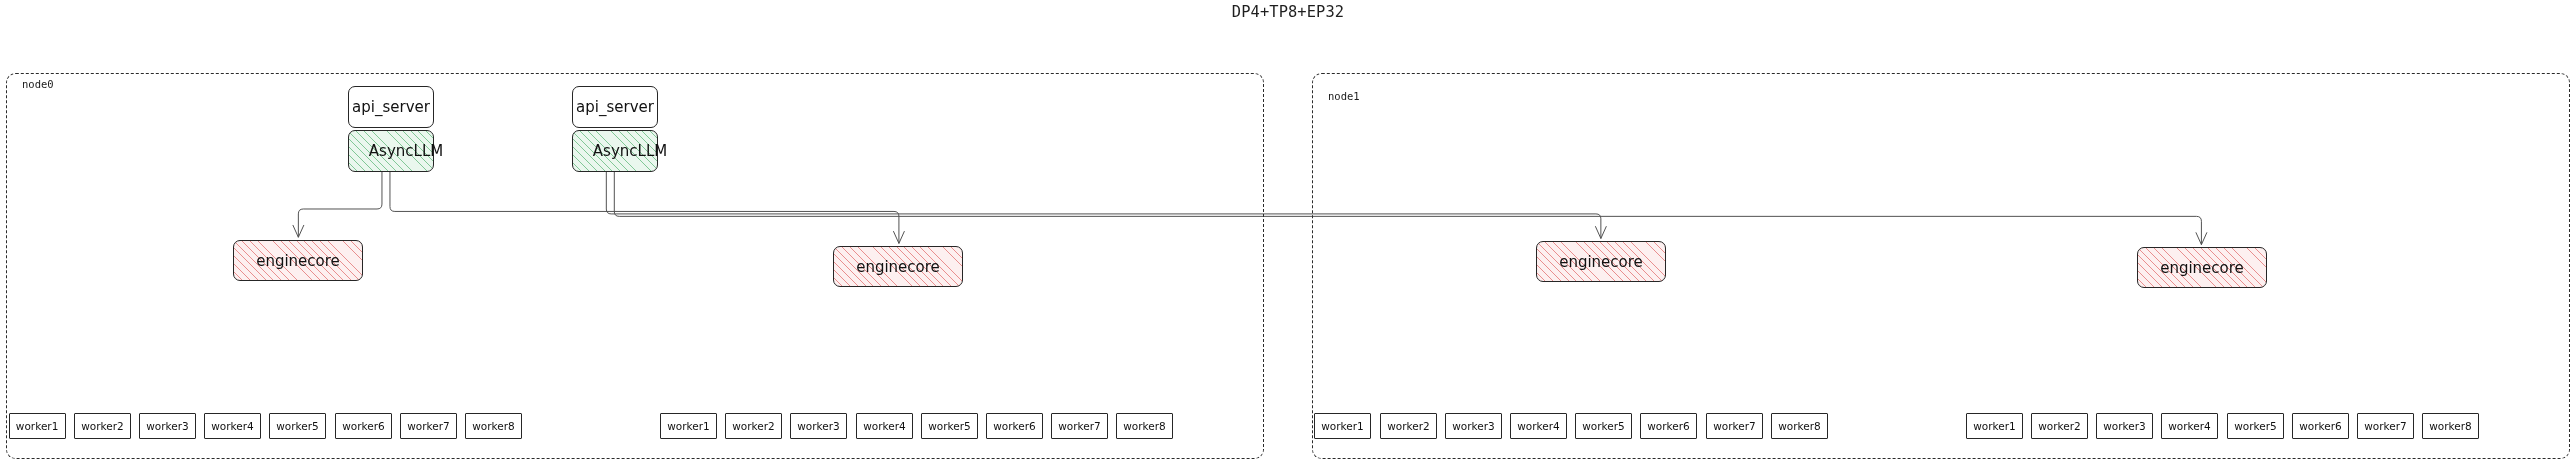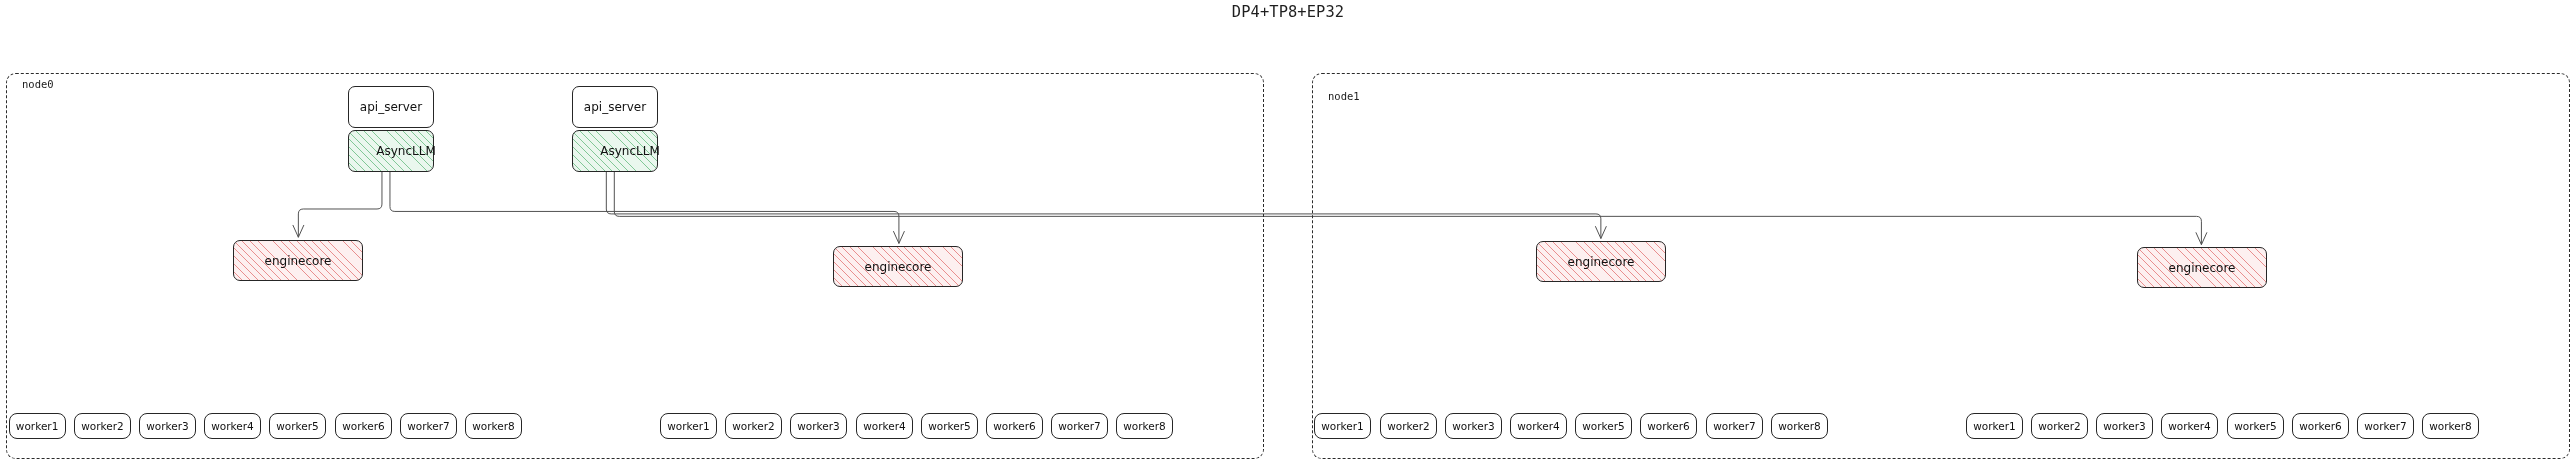--- a/index.html
+++ b/index.html
@@ -27,21 +27,21 @@
     font-family:"DejaVu Sans Mono","Liberation Mono",monospace;
     white-space:nowrap;
   }
   .box{
     position:absolute;
     box-sizing:border-box;
     border:1.4px solid #262626;
     border-radius:7px;
     background:#ffffff;
     display:flex;align-items:center;justify-content:center;
-    font-size:12px;
+    font-size:15px;
     color:#111111;
     white-space:nowrap;
     font-family:"DejaVu Sans","Liberation Sans",sans-serif;
   }
   .box.api-server{background:#ffffff;}
   .box.asyncllm{
     background-color:#eaf7ee;
     background-image:repeating-linear-gradient(
       45deg,
       rgba(43,160,78,0.55) 0px,
@@ -57,21 +57,21 @@
       45deg,
       rgba(226,110,110,0.75) 0px,
       rgba(226,110,110,0.75) 0.7px,
       rgba(255,255,255,0) 0.7px,
       rgba(255,255,255,0) 5.5px
     );
   }
   .box.worker{
     font-size:10.5px;
     border-width:1.2px;
-    border-radius:8px;
+    border-radius:1px;
   }
   #edges{position:absolute;left:0;top:0;width:2576px;height:469px;pointer-events:none;}
   #edges path{fill:none;stroke:#4f4f4f;stroke-width:1.6px;}
   #edges .arrowhead{fill:none;stroke:#4f4f4f;stroke-width:1.6px;}
 </style>
 </head>
 <body>
 
 <div id="title">DP4+TP8+EP32</div>
 

